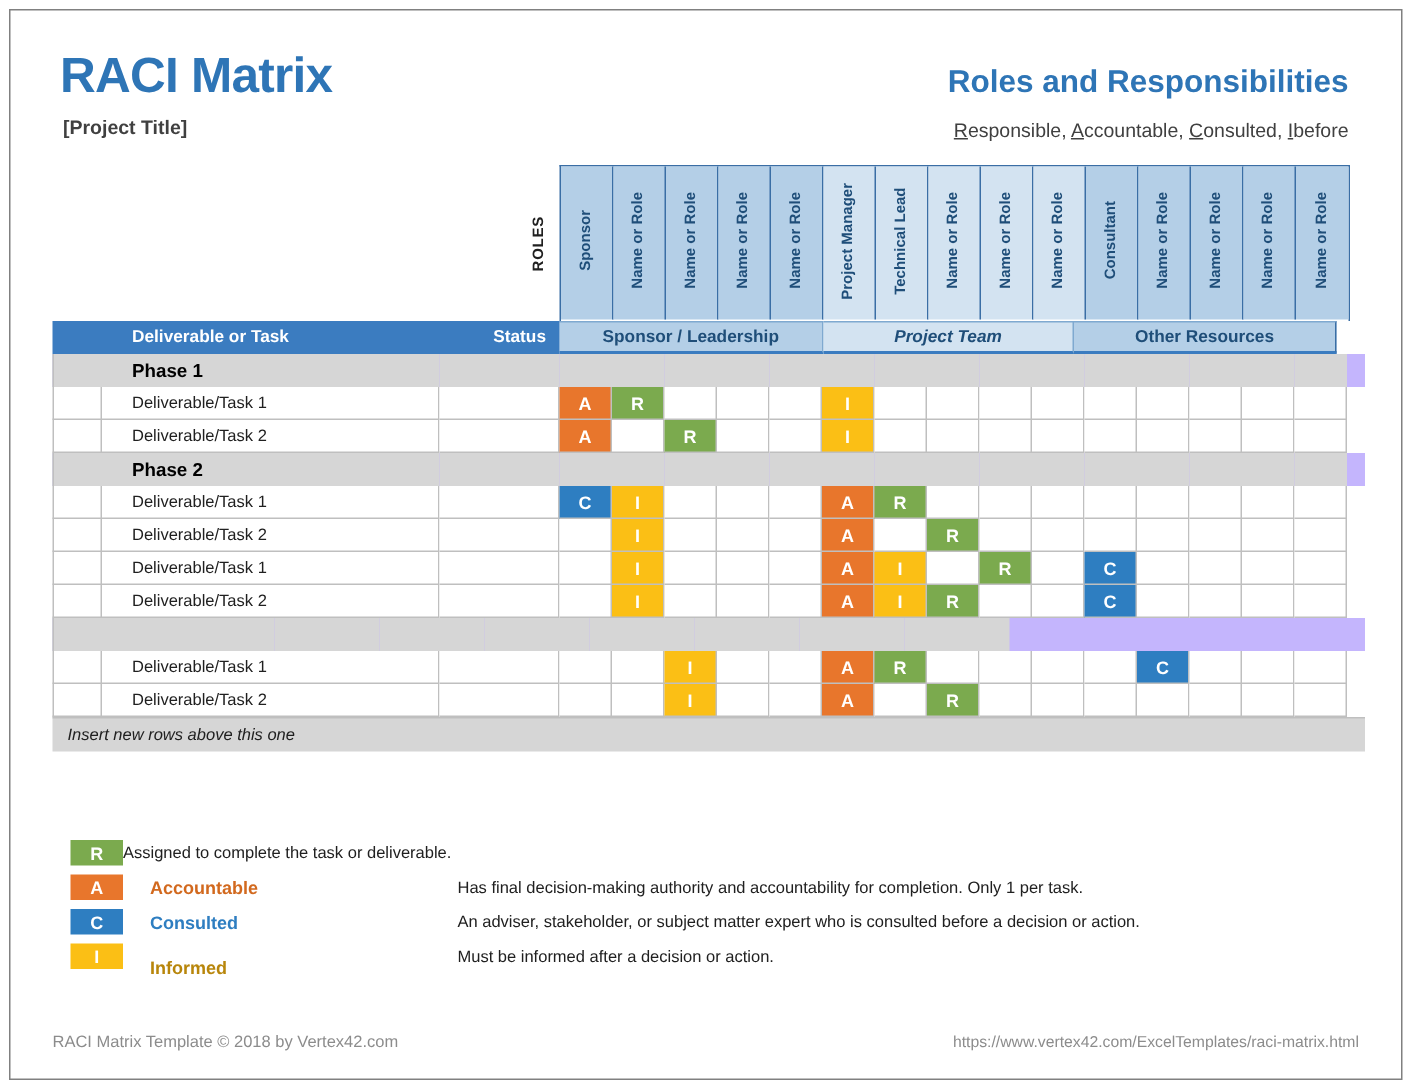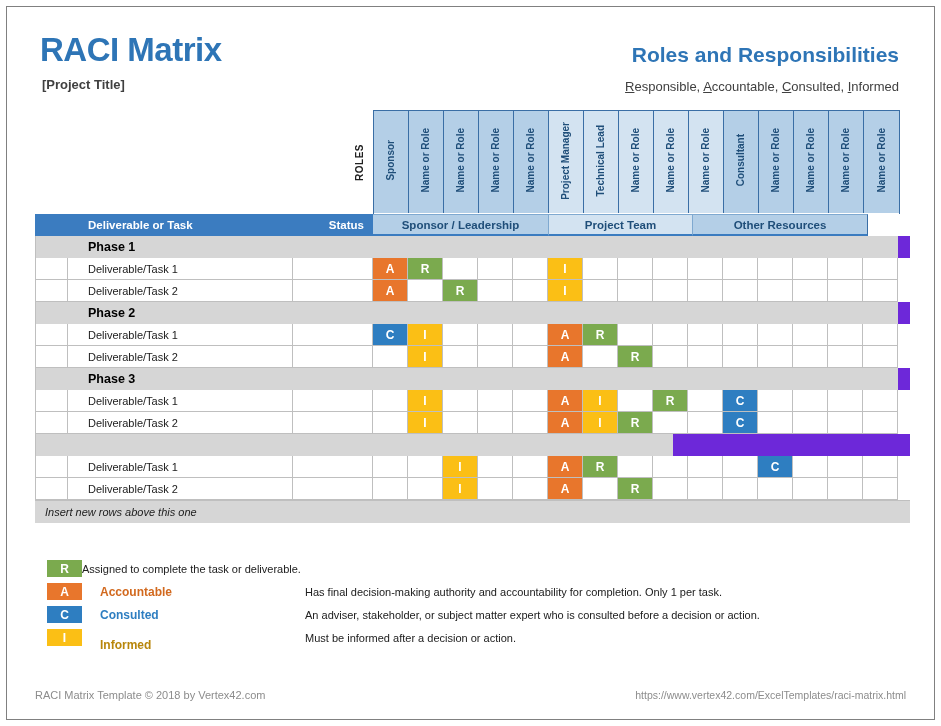--- a/index.html
+++ b/index.html
@@ -93,21 +93,21 @@
     font-size: 11.5px; font-weight: bold; color: #1F4E79;
     border-right: 1px solid #7FA9D0; border-top: 1px solid #7FA9D0;
     border-bottom: 2px solid #3B7CC0;
   }
   .band-group.g-a { background: #B4CFE7; }
   .band-group.g-b { background: #D3E3F1; }
   .band-group:last-child { border-right: 1px solid #3a6ea5; }
 
   
   .row { display: flex; height: 22px; }
-  .row.phase { background: #6d28d9; }
+  .row.phase { background: #c4b5fd; }
   .c-num {
     width: 33px; border-right: 1px solid #BFBFBF;
     border-bottom: 1px solid #BFBFBF; background: #fff;
   }
   .row.phase .c-num { background: #D6D6D6; border-right: none; border-bottom: none; }
   .c-task {
     width: 225px; border-right: 1px solid #BFBFBF;
     border-bottom: 1px solid #BFBFBF; background: #fff;
     display: flex; align-items: center; padding-left: 20px;
     font-size: 11px; color: #202020;
@@ -180,21 +180,21 @@
   }
 </style>
 </head>
 <body>
 
 <div id="page">
 
   <div id="hdr-title">RACI Matrix</div>
   <div id="hdr-subtitle">[Project Title]</div>
   <div id="hdr-right-title">Roles and Responsibilities</div>
-  <div id="hdr-right-sub"><span class="u">R</span><span>esponsible, </span><span class="u">A</span><span>ccountable, </span><span class="u">C</span><span>onsulted, </span><span class="u">I</span><span>nformed</span></div>
+  <div id="hdr-right-sub"><span class="u">R</span><span>esponsible, </span><span class="u">A</span><span>ccountable, </span><span class="u">C</span><span>onsulted, </span><span class="u">I</span><span>before</span></div>
 
   <div class="matrix">
 
     <div class="rot-head-row">
       <div class="roles-label">
         <span>ROLES</span>
       </div>
       <div class="rolecols" id="rolecols">
           <div class="rolecol g-a">
             <span>Sponsor</span>
@@ -244,21 +244,21 @@
         </div>
     </div>
 
     <div class="band">
       <div class="band-left">
         <div class="lbl-task">Deliverable or Task</div>
         <div class="lbl-status">Status</div>
       </div>
       <div id="bandgroups" style="display:flex">
           <div class="band-group g-a" style="width: 176px;">Sponsor / Leadership</div>
-          <div class="band-group g-b" style="width: 144px;">Project Team</div>
+          <div class="band-group g-b" style="width: 167px; font-style: italic;">Project Team</div>
           <div class="band-group g-a" style="width: 175px;">Other Resources</div>
         </div>
     </div>
 
     <div id="rows">
         <div class="row phase">
           <div class="c-num rowline-left"></div>
           <div class="c-task">Phase 1</div>
           <div class="c-status"></div>
           <div class="c-r"></div>
@@ -362,40 +362,20 @@
           <div class="c-task">Deliverable/Task 2</div>
           <div class="c-status"></div>
           <div class="c-r"></div>
           <div class="c-r I">I</div>
           <div class="c-r"></div>
           <div class="c-r"></div>
           <div class="c-r"></div>
           <div class="c-r A">A</div>
           <div class="c-r"></div>
           <div class="c-r R">R</div>
-          <div class="c-r"></div>
-          <div class="c-r"></div>
-          <div class="c-r"></div>
-          <div class="c-r"></div>
-          <div class="c-r"></div>
-          <div class="c-r"></div>
-          <div class="c-r"></div>
-        </div>
-        <div class="row phase">
-          <div class="c-num rowline-left"></div>
-          <div class="c-task">Phase 3</div>
-          <div class="c-status"></div>
-          <div class="c-r"></div>
-          <div class="c-r"></div>
-          <div class="c-r"></div>
-          <div class="c-r"></div>
-          <div class="c-r"></div>
-          <div class="c-r"></div>
-          <div class="c-r"></div>
-          <div class="c-r"></div>
           <div class="c-r"></div>
           <div class="c-r"></div>
           <div class="c-r"></div>
           <div class="c-r"></div>
           <div class="c-r"></div>
           <div class="c-r"></div>
           <div class="c-r"></div>
         </div>
         <div class="row">
           <div class="c-num rowline-left"></div>

